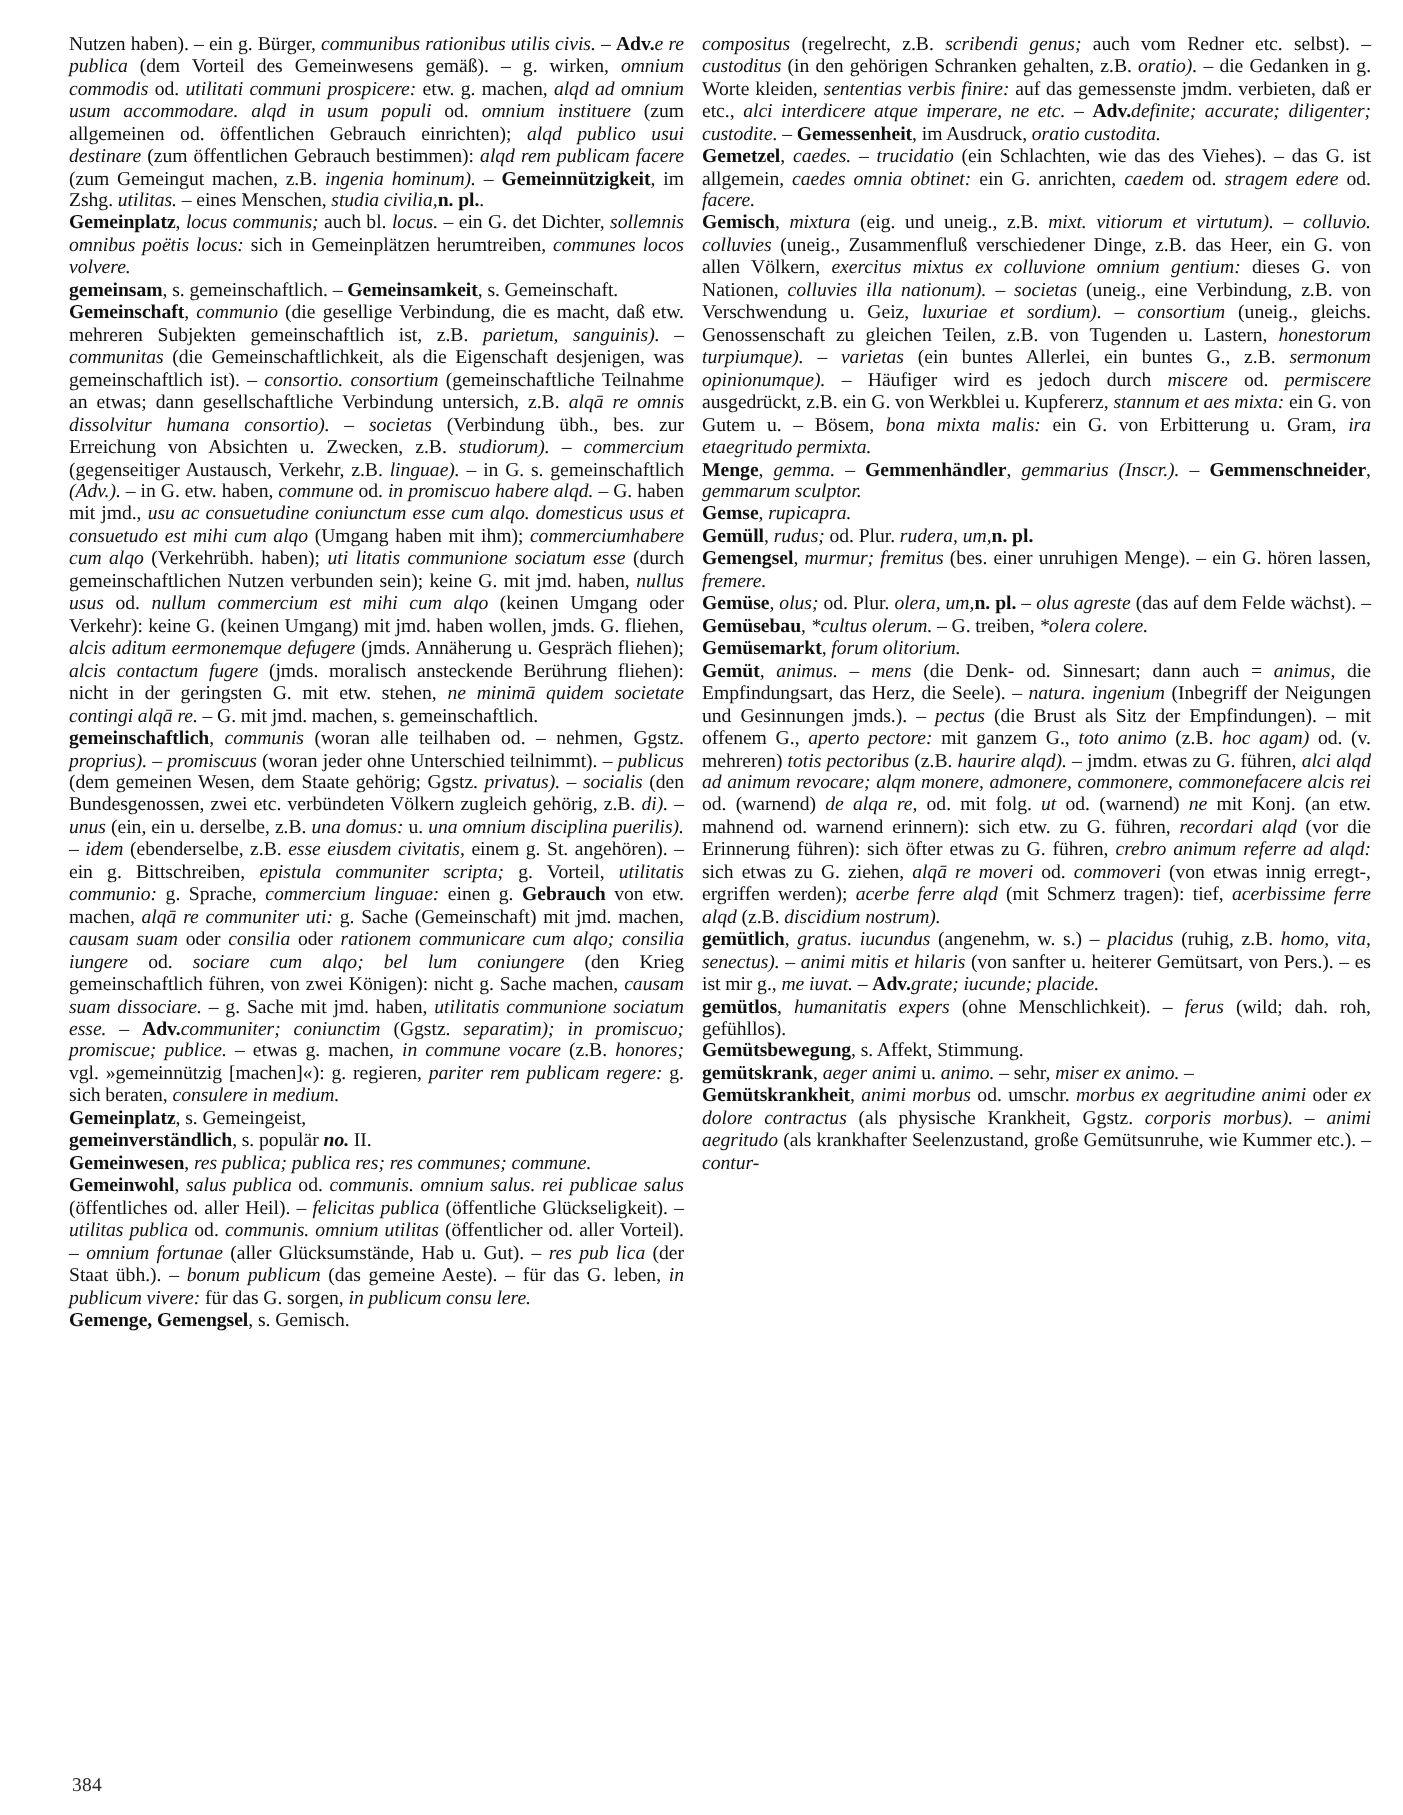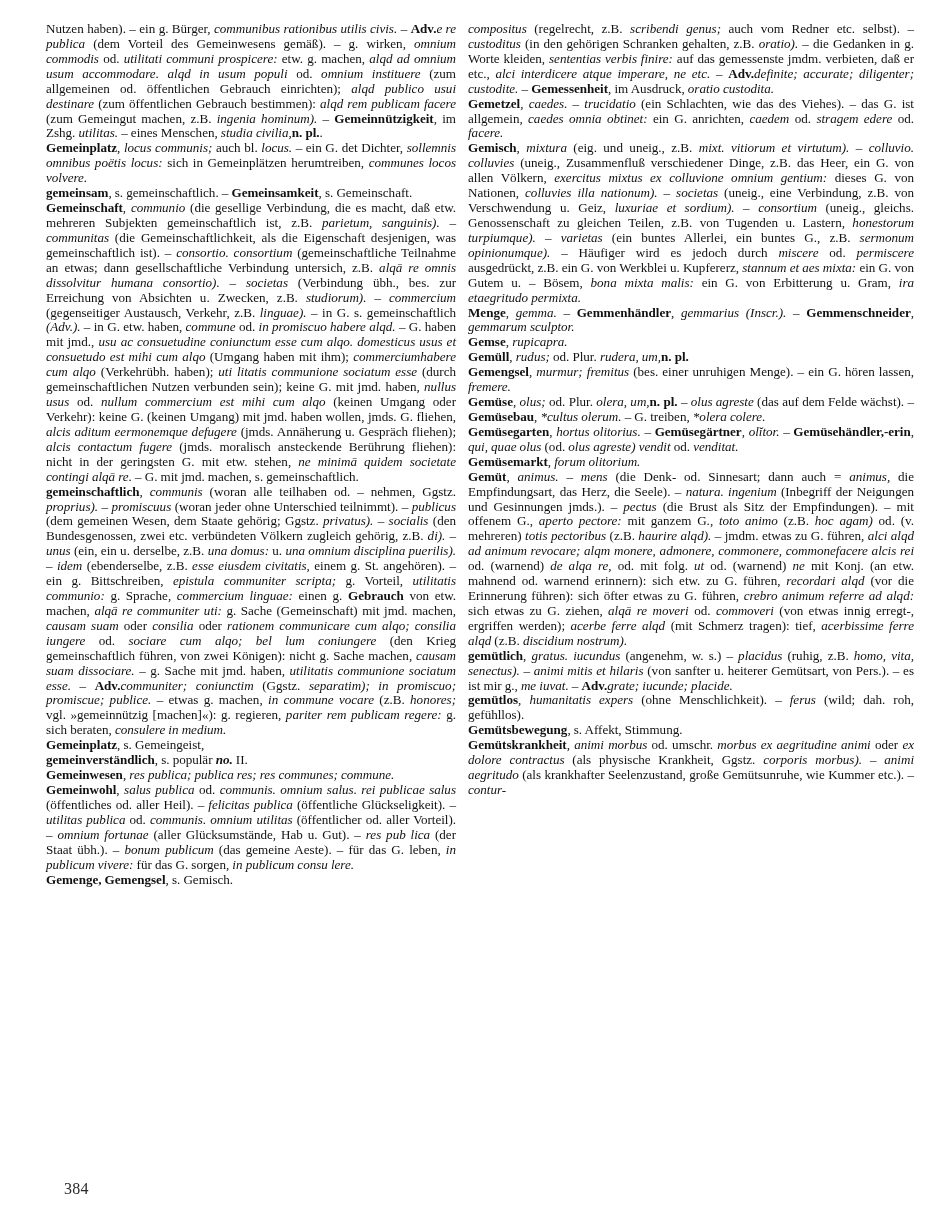--- a/index.html
+++ b/index.html
@@ -46,25 +46,24 @@
   }
   .entry + .entry { margin-top: 0; }
 
   b { font-weight: bold; }
   i { font-style: italic; }
 
   .pagenum {
     position: absolute;
     left: 32px;
     bottom: 12px;
-    font-size: 16px;
+    font-size: 13px;
     font-family: "Liberation Serif", "DejaVu Serif", serif;
     color: #2a2a2a;
     letter-spacing: 0.2px;
-    margin-left: 16px;
   }
 </style>
 </head>
 <body>
 
 <div class="page">
   <div class="columns">
     <div class="col left" id="col-left">
         <p class="entry">Nutzen haben). – ein g. Bürger, <i>communibus rationibus utilis civis.</i> – <b>Adv.</b><i>e re publica</i> (dem Vorteil des Gemeinwesens gemäß). – g. wirken, <i>omnium commodis</i> od. <i>utilitati communi prospicere:</i> etw. g. machen, <i>alqd ad omnium usum accommodare. alqd in usum populi</i> od. <i>omnium instituere</i> (zum allgemeinen od. öffentlichen Gebrauch einrichten); <i>alqd publico usui destinare</i> (zum öffentlichen Gebrauch bestimmen): <i>alqd rem publicam facere</i> (zum Gemeingut machen, z.B. <i>ingenia hominum).</i> – <b>Gemeinnützigkeit</b>, im Zshg. <i>utilitas.</i> – eines Menschen, <i>studia civilia,</i><b>n. pl.</b>.</p>
         <p class="entry"><b>Gemeinplatz</b>, <i>locus communis;</i> auch bl. <i>locus.</i> – ein G. det Dichter, <i>sollemnis omnibus poëtis locus:</i> sich in Gemeinplätzen herumtreiben, <i>communes locos volvere.</i></p>
@@ -79,23 +78,23 @@
       </div>
     <div class="col right" id="col-right">
         <p class="entry"><i>compositus</i> (regelrecht, z.B. <i>scribendi genus;</i> auch vom Redner etc. selbst). – <i>custoditus</i> (in den gehörigen Schranken gehalten, z.B. <i>oratio).</i> – die Gedanken in g. Worte kleiden, <i>sententias verbis finire:</i> auf das gemessenste jmdm. verbieten, daß er etc., <i>alci interdicere atque imperare, ne etc.</i> – <b>Adv.</b><i>definite; accurate; diligenter; custodite.</i> – <b>Gemessenheit</b>, im Ausdruck, <i>oratio custodita.</i></p>
         <p class="entry"><b>Gemetzel</b>, <i>caedes.</i> – <i>trucidatio</i> (ein Schlachten, wie das des Viehes). – das G. ist allgemein, <i>caedes omnia obtinet:</i> ein G. anrichten, <i>caedem</i> od. <i>stragem edere</i> od. <i>facere.</i></p>
         <p class="entry"><b>Gemisch</b>, <i>mixtura</i> (eig. und uneig., z.B. <i>mixt. vitiorum et virtutum).</i> – <i>colluvio. colluvies</i> (uneig., Zusammenfluß verschiedener Dinge, z.B. das Heer, ein G. von allen Völkern, <i>exercitus mixtus ex colluvione omnium gentium:</i> dieses G. von Nationen, <i>colluvies illa nationum).</i> – <i>societas</i> (uneig., eine Verbindung, z.B. von Verschwendung u. Geiz, <i>luxuriae et sordium).</i> – <i>consortium</i> (uneig., gleichs. Genossenschaft zu gleichen Teilen, z.B. von Tugenden u. Lastern, <i>honestorum turpiumque).</i> – <i>varietas</i> (ein buntes Allerlei, ein buntes G., z.B. <i>sermonum opinionumque).</i> – Häufiger wird es jedoch durch <i>miscere</i> od. <i>permiscere</i> ausgedrückt, z.B. ein G. von Werkblei u. Kupfererz, <i>stannum et aes mixta:</i> ein G. von Gutem u. – Bösem, <i>bona mixta malis:</i> ein G. von Erbitterung u. Gram, <i>ira etaegritudo permixta.</i></p>
         <p class="entry"><b>Menge</b>, <i>gemma.</i> – <b>Gemmenhändler</b>, <i>gemmarius (Inscr.).</i> – <b>Gemmenschneider</b>, <i>gemmarum sculptor.</i></p>
         <p class="entry"><b>Gemse</b>, <i>rupicapra.</i></p>
         <p class="entry"><b>Gemüll</b>, <i>rudus;</i> od. Plur. <i>rudera, um,</i><b>n. pl.</b></p>
         <p class="entry"><b>Gemengsel</b>, <i>murmur; fremitus</i> (bes. einer unruhigen Menge). – ein G. hören lassen, <i>fremere.</i></p>
         <p class="entry"><b>Gemüse</b>, <i>olus;</i> od. Plur. <i>olera, um,</i><b>n. pl.</b> – <i>olus agreste</i> (das auf dem Felde wächst). – <b>Gemüsebau</b>, <i>*cultus olerum.</i> – G. treiben, <i>*olera colere.</i></p>
-        <p class="entry"><b>Gemüsegarten</b>, <i>hortus olitorius.</i> – <b>Gemüsegärtner</b>, <i>olĭtor.</i> – <b>Gemüsehändler,-erin</b>, <i>qui, quae olus</i> (od. <i>olus agreste) vendit</i> od. <i>venditat.</i></p>
         <p class="entry"><b>Gemüsemarkt</b>, <i>forum olitorium.</i></p>
         <p class="entry"><b>Gemüt</b>, <i>animus.</i> – <i>mens</i> (die Denk- od. Sinnesart; dann auch = <i>animus,</i> die Empfindungsart, das Herz, die Seele). – <i>natura. ingenium</i> (Inbegriff der Neigungen und Gesinnungen jmds.). – <i>pectus</i> (die Brust als Sitz der Empfindungen). – mit offenem G., <i>aperto pectore:</i> mit ganzem G., <i>toto animo</i> (z.B. <i>hoc agam)</i> od. (v. mehreren) <i>totis pectoribus</i> (z.B. <i>haurire alqd).</i> – jmdm. etwas zu G. führen, <i>alci alqd ad animum revocare; alqm monere, admonere, commonere, commonefacere alcis rei</i> od. (warnend) <i>de alqa re,</i> od. mit folg. <i>ut</i> od. (warnend) <i>ne</i> mit Konj. (an etw. mahnend od. warnend erinnern): sich etw. zu G. führen, <i>recordari alqd</i> (vor die Erinnerung führen): sich öfter etwas zu G. führen, <i>crebro animum referre ad alqd:</i> sich etwas zu G. ziehen, <i>alqā re moveri</i> od. <i>commoveri</i> (von etwas innig erregt-, ergriffen werden); <i>acerbe ferre alqd</i> (mit Schmerz tragen): tief, <i>acerbissime ferre alqd</i> (z.B. <i>discidium nostrum).</i></p>
         <p class="entry"><b>gemütlich</b>, <i>gratus. iucundus</i> (angenehm, w. s.) – <i>placidus</i> (ruhig, z.B. <i>homo, vita, senectus).</i> – <i>animi mitis et hilaris</i> (von sanfter u. heiterer Gemütsart, von Pers.). – es ist mir g., <i>me iuvat.</i> – <b>Adv.</b><i>grate; iucunde; placide.</i></p>
         <p class="entry"><b>gemütlos</b>, <i>humanitatis expers</i> (ohne Menschlichkeit). – <i>ferus</i> (wild; dah. roh, gefühllos).</p>
         <p class="entry"><b>Gemütsbewegung</b>, s. Affekt, Stimmung.</p>
+        <p class="entry"><b>gemütskrank</b>, <i>aeger animi</i> u. <i>animo.</i> – sehr, <i>miser ex animo.</i> –</p>
         <p class="entry"><b>Gemütskrankheit</b>, <i>animi morbus</i> od. umschr. <i>morbus ex aegritudine animi</i> oder <i>ex dolore contractus</i> (als physische Krankheit, Ggstz. <i>corporis morbus).</i> – <i>animi aegritudo</i> (als krankhafter Seelenzustand, große Gemütsunruhe, wie Kummer etc.). – <i>contur-</i></p>
       </div>
   </div>
   <div class="pagenum">384</div>
 </div>
 
 </body></html>

